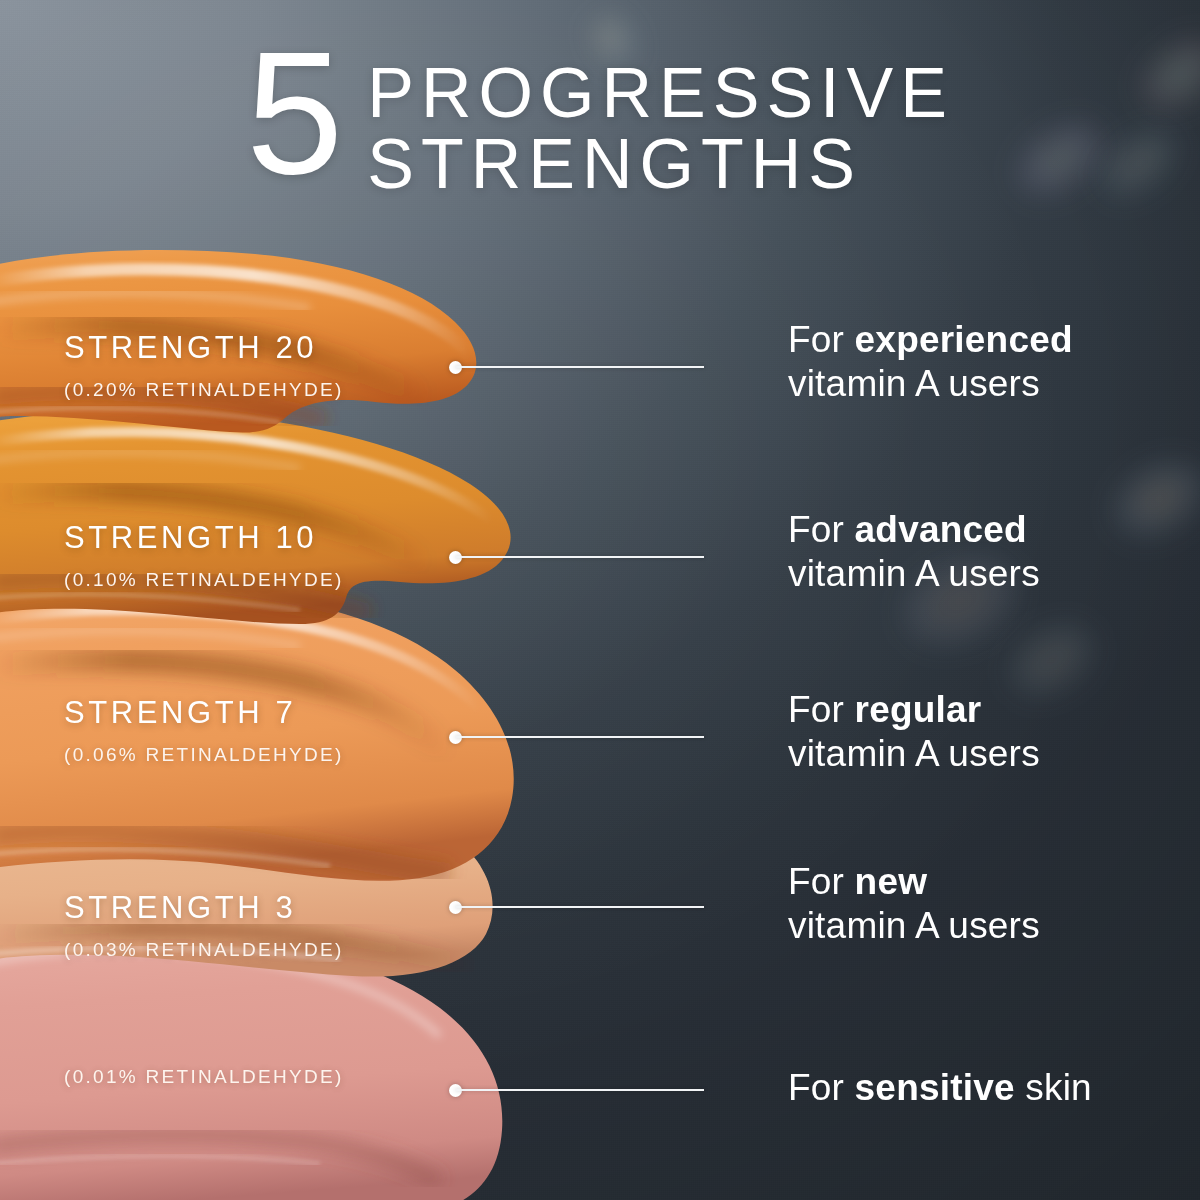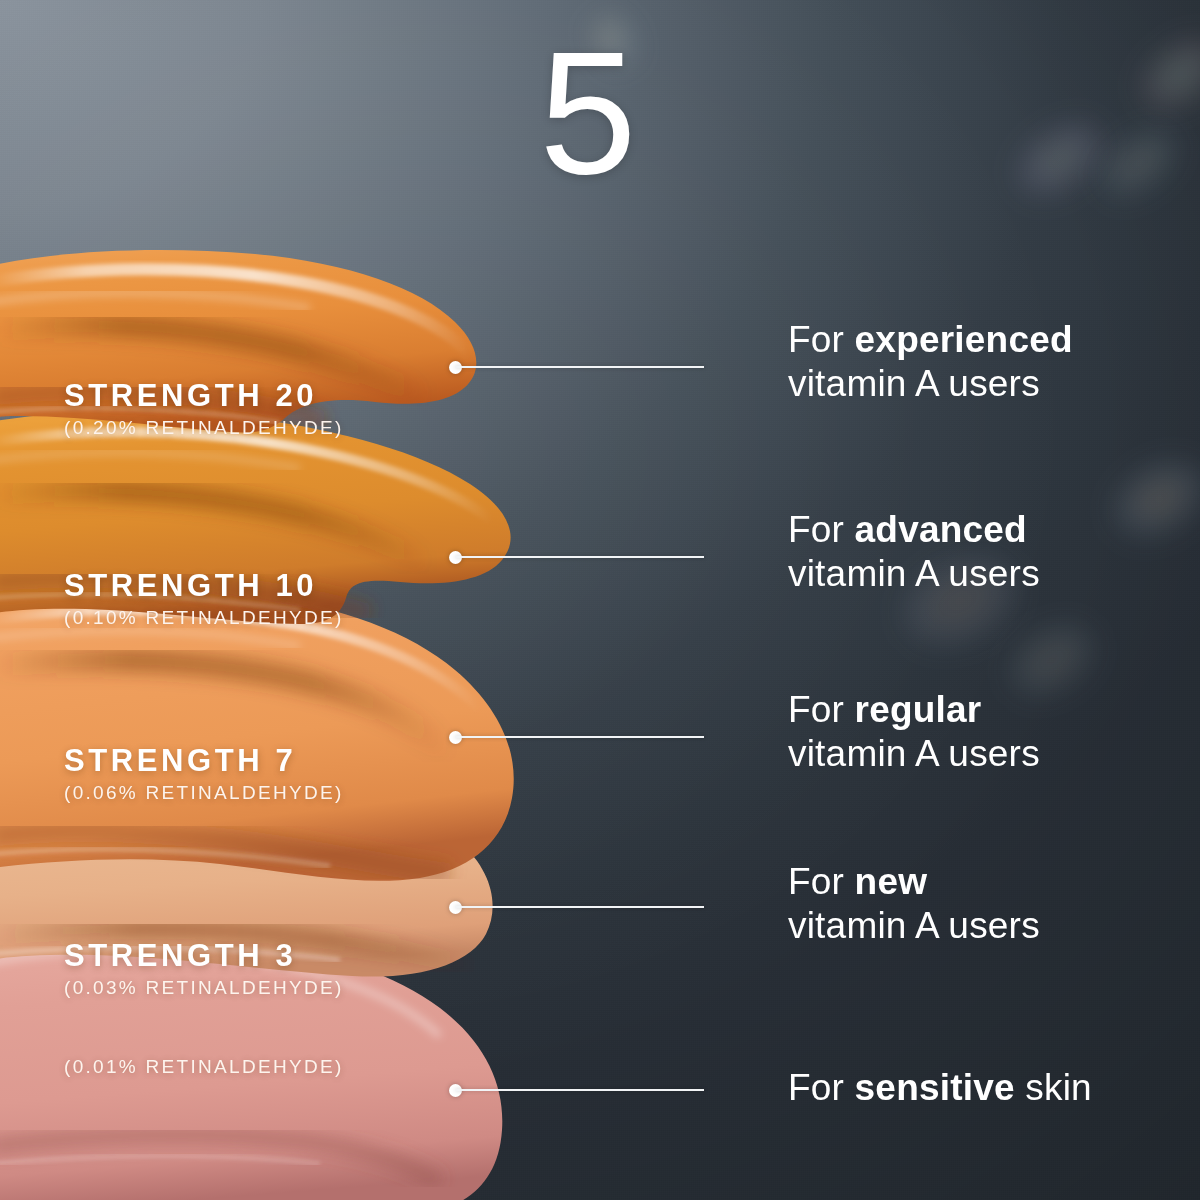--- a/index.html
+++ b/index.html
@@ -48,24 +48,24 @@
     text-shadow:0 2px 10px rgba(0,0,0,.18);}
   .hl-words{display:block;text-align:left;padding-top:12px;}
   .hl-line{display:block;color:#fff;font-weight:300;font-size:70px;line-height:1.02;
     letter-spacing:7px;text-shadow:0 2px 10px rgba(0,0,0,.15);}
 
   
   .swatches{position:absolute;left:0;top:246px;width:760px;height:954px;}
 
   
   .label{position:absolute;left:64px;}
-  .l-title{color:#ffffff;font-size:31px;font-weight:700;letter-spacing:3.6px;
-    line-height:1.06;text-shadow:0 2px 7px rgba(90,45,10,.35);white-space:nowrap;margin-top:48px;}
+  .l-title{color:#ffffff;font-size:31px;font-weight:400;letter-spacing:3.6px;
+    line-height:1.06;text-shadow:0 2px 7px rgba(90,45,10,.35);white-space:nowrap;}
   .l-sub{color:#fdf4ee;font-size:19px;font-weight:400;letter-spacing:2.3px;
-    margin-top:5px;line-height:1.05;text-shadow:0 1px 6px rgba(90,45,10,.32);white-space:nowrap;}
+    margin-top:15px;line-height:1.05;text-shadow:0 1px 6px rgba(90,45,10,.32);white-space:nowrap;}
 
   
   .conn{position:absolute;height:20px;}
   .conn .dot{position:absolute;left:0;top:4px;width:13px;height:13px;border-radius:50%;
     background:#ffffff;box-shadow:0 0 5px rgba(0,0,0,.25);}
   .conn .line{position:absolute;left:6px;top:9px;height:2.2px;background:#f2f4f6;
     box-shadow:0 0 4px rgba(0,0,0,.22);}
 
   
   .desc{position:absolute;left:760px;width:420px;color:#ffffff;margin-left:28px;}
@@ -213,20 +213,24 @@
 
       <path d="M-10,86 C70,74 170,78 260,96 C330,110 390,134 430,152" fill="none" stroke="url(#shade)" stroke-width="24" filter="url(#soft2)"></path>
 
       <path d="M-10,150 C70,140 170,144 255,158 C290,164 310,170 325,176" fill="none" stroke="#8b3f12" stroke-opacity=".40" stroke-width="20" filter="url(#soft2)"></path>
       <path d="M-10,166 C80,158 190,162 280,176" fill="none" stroke="#ffffff" stroke-opacity=".26" stroke-width="4" filter="url(#soft3)"></path>
     </g>
   </svg>
 
   <div class="headline">
     <span class="big5">5</span>
+    <span class="hl-words">
+      <span class="hl-line">PROGRESSIVE</span>
+      <span class="hl-line">STRENGTHS</span>
+    </span>
   </div>
 
   <div class="label" style="top:332px">
     <div class="l-title">STRENGTH 20</div>
     <div class="l-sub">(0.20% RETINALDEHYDE)</div>
   </div>
   <div class="conn" style="left:449px;top:357px;width:255px">
     <span class="dot"></span>
     <span class="line" style="width:249px"></span>
   </div>

